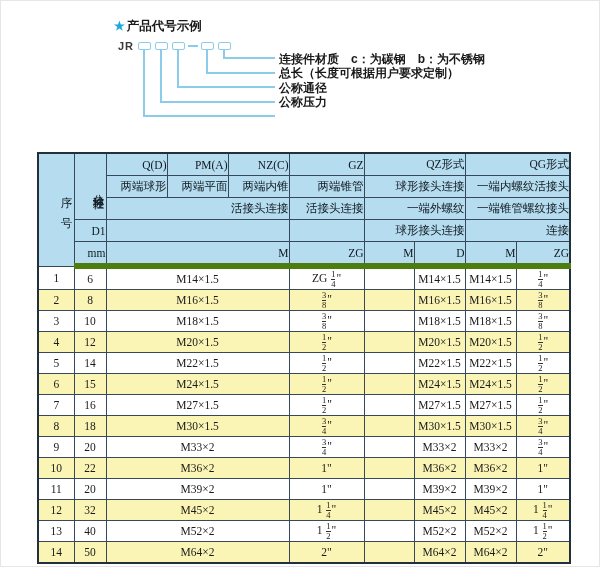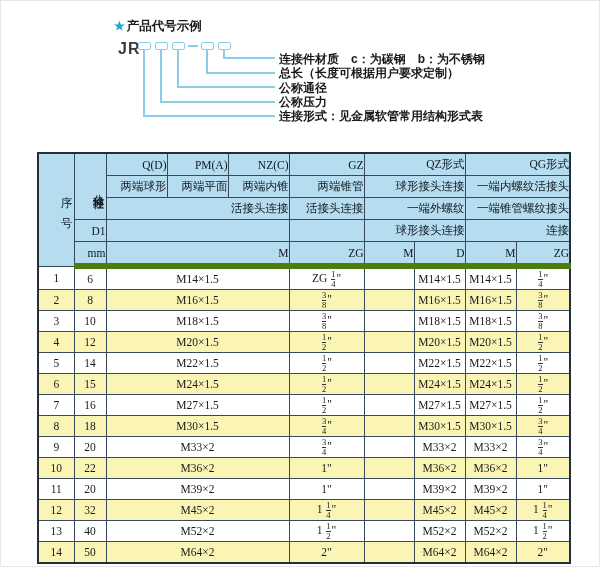--- a/index.html
+++ b/index.html
@@ -3,21 +3,21 @@
 <meta charset="utf-8">
 <style>
   html,body{margin:0;padding:0;background:#fff;}
   .page{position:relative;width:600px;height:567px;background:#fff;overflow:hidden;
         border:1px solid #e6e6e6;box-sizing:border-box;
         font-family:"Liberation Sans",sans-serif;}
 
   
   .diag-title{position:absolute;left:113px;top:17px;font-size:12.5px;font-weight:bold;color:#1a1a1a;}
   .diag-title .star{color:#1ba7e0;margin-right:2px;font-size:12px;}
-  .code-prefix{position:absolute;left:117px;top:39px;font-size:16px;font-weight:bold;color:#3a3a3a;letter-spacing:1px;}
+  .code-prefix{position:absolute;left:117px;top:39px;font-size:11px;font-weight:bold;color:#3a3a3a;letter-spacing:1px;}
   .pbox{position:absolute;top:41px;width:13px;height:8px;border:1.5px solid #8acce9;border-radius:2px;background:#fff;box-sizing:border-box;}
   .pb1{left:137px}.pb2{left:154px}.pb3{left:171px}.pb4{left:200px}.pb5{left:217px}
   .code-dash{position:absolute;left:187px;top:44px;width:10px;height:2px;background:#8acce9;}
   .vline{position:absolute;width:2px;background:#8acce9;}
   .hline{position:absolute;height:2px;background:#8acce9;}
   .d1{left:142px;top:48px;height:68px}.d2{left:159px;top:48px;height:54px}
   .d3{left:176px;top:48px;height:39px}.d4{left:205px;top:48px;height:25px}
   .d5{left:222px;top:48px;height:10px}
   .h1{left:142px;top:114px;width:132px}.h2{left:159px;top:100px;width:115px}
   .h3{left:176px;top:85px;width:98px}.h4{left:205px;top:71px;width:69px}
@@ -71,21 +71,20 @@
   <div class="hline h1"></div>
   <div class="hline h2"></div>
   <div class="hline h3"></div>
   <div class="hline h4"></div>
   <div class="hline h5"></div>
 
   <div class="code-label L1">连接件材质　c：为碳钢　b：为不锈钢</div>
   <div class="code-label L2">总长（长度可根据用户要求定制）</div>
   <div class="code-label L3">公称通径</div>
   <div class="code-label L4">公称压力</div>
-  <div class="code-label L5">连接形式：见金属软管常用结构形式表</div>
 
   <div class="tbl-title">螺母连接形式参考表</div>
 
   <table class="ref">
     <colgroup>
       <col style="width:36px">
         <col style="width:32px">
       <col style="width:61px">
         <col style="width:61px">
         <col style="width:61px">

